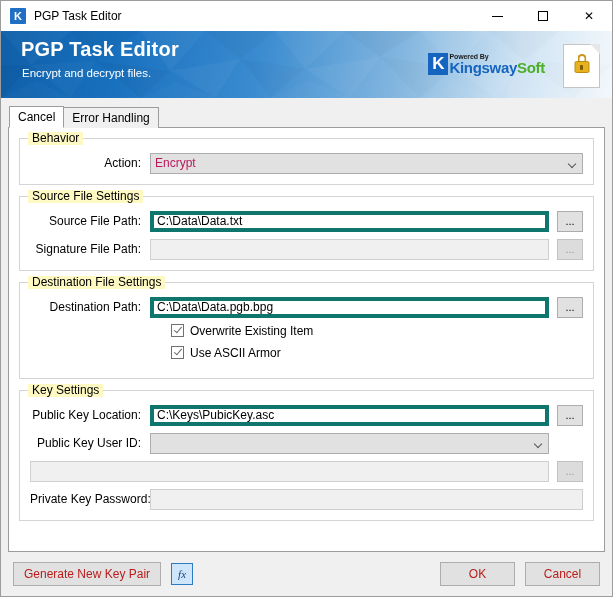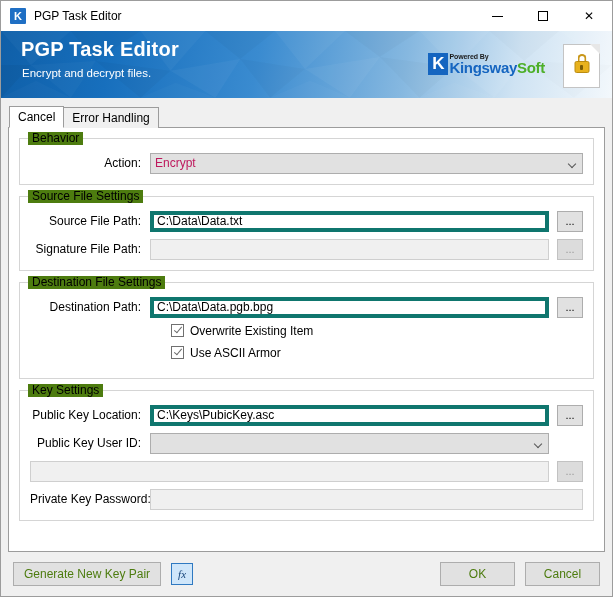--- a/index.html
+++ b/index.html
@@ -267,21 +267,21 @@
     position: relative;
     border: 1px solid #d5d5d5;
     margin: 0 0 11px 0;
     padding: 13px 10px 10px 10px;
     box-sizing: border-box;
   }
   .group > .legend {
     position: absolute;
     top: -7px;
     left: 8px;
-    background: #4d7c0f;
+    background: #fef9c3;
     padding: 0 4px;
     font-size: 12px;
     color: #000;
     line-height: 13px;
   }
 
   .row {
     display: flex;
     align-items: center;
     height: 22px;
@@ -414,21 +414,21 @@
     box-sizing: border-box;
     background: #f0f0f0;
   }
   .btn {
     height: 24px;
     min-width: 75px;
     border: 1px solid #adadad;
     background: #e1e1e1;
     font-family: "Liberation Sans", sans-serif;
     font-size: 12px;
-    color: #4d7c0f;
+    color: #b91c1c;
     box-sizing: border-box;
     padding: 0 10px;
     cursor: default;
   }
   .btn-genkey { min-width: 125px; }
   .fx-btn {
     width: 22px;
     height: 22px;
     margin-left: 10px;
     border: 1px solid #2f79c1;

